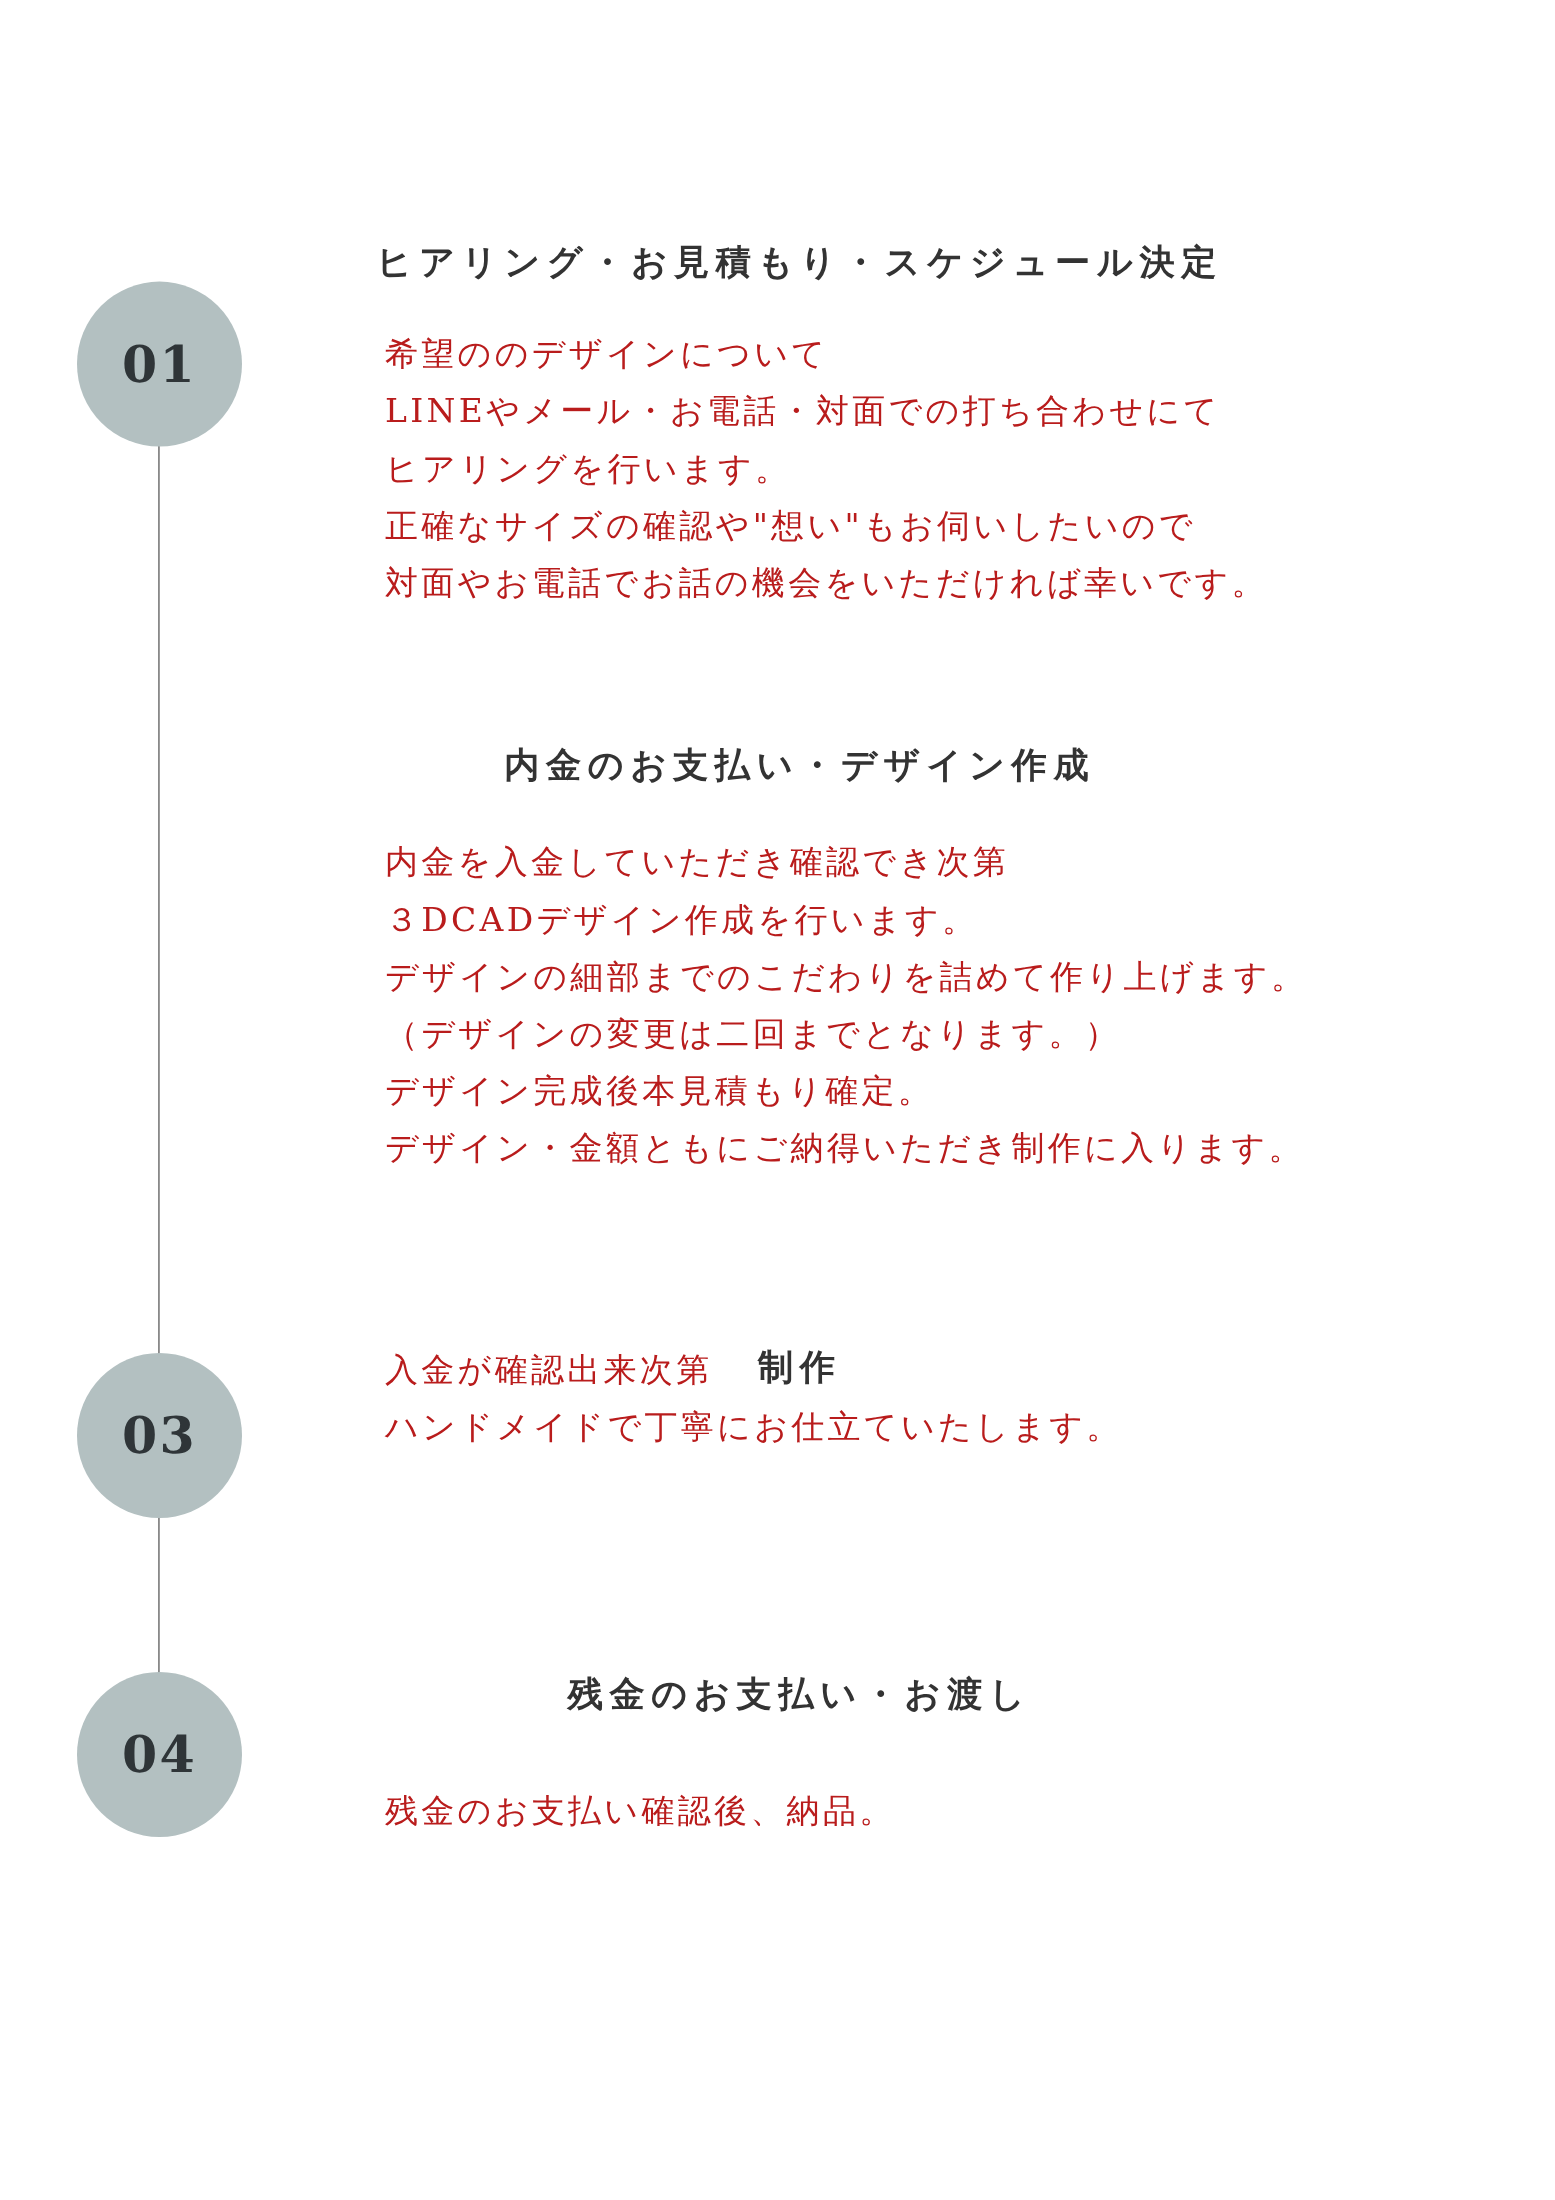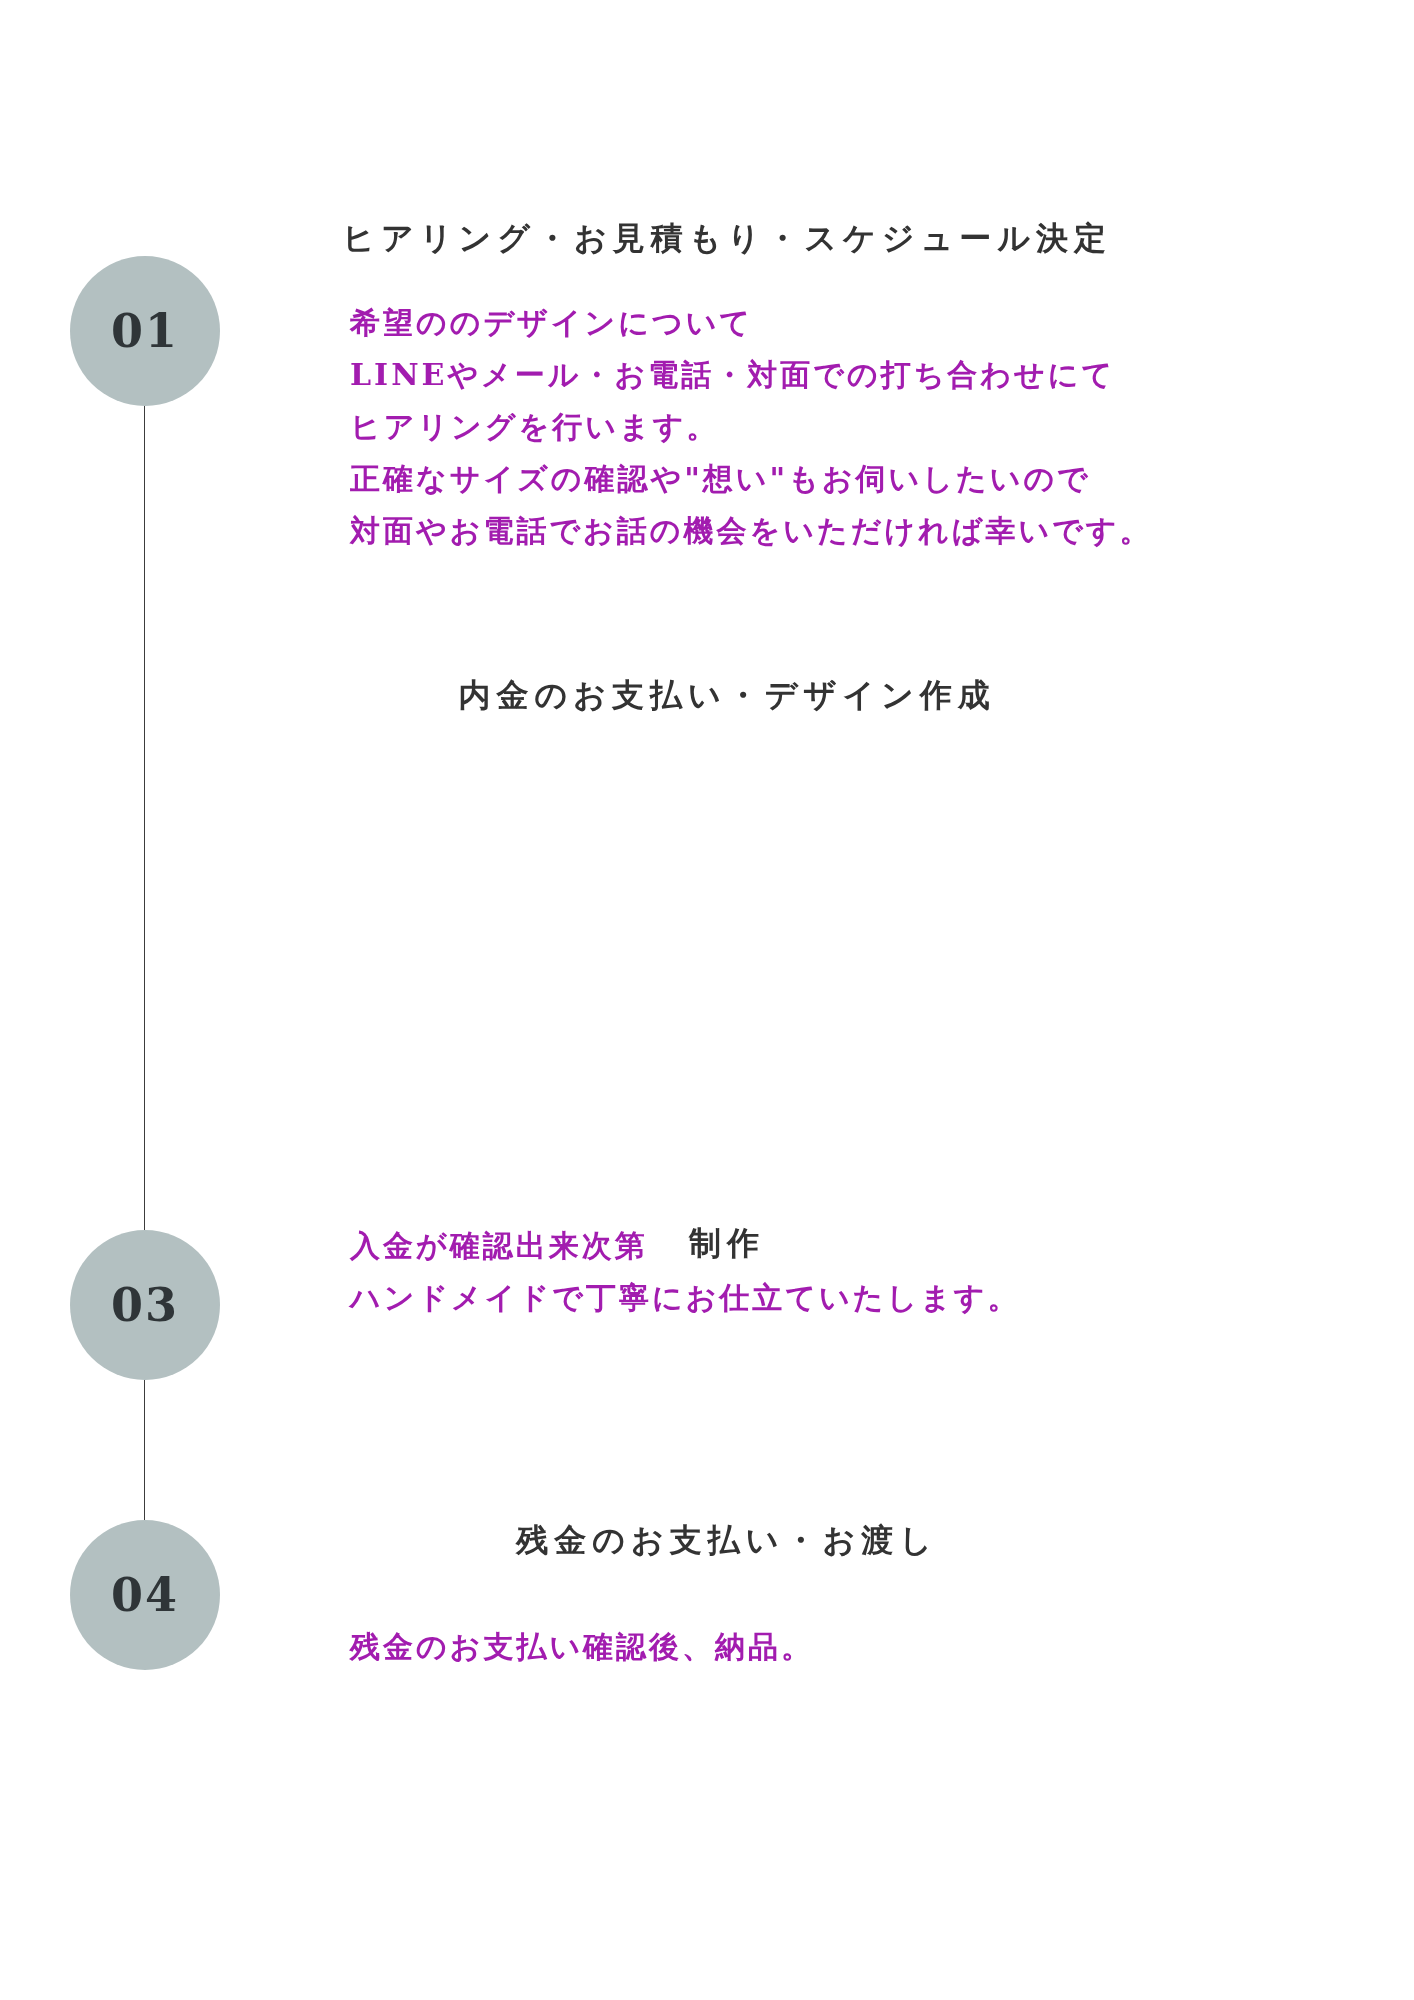--- a/index.html
+++ b/index.html
@@ -47,23 +47,22 @@
     line-height:1;
     color:#333333;
     white-space:nowrap;
   }
   .step-body {
     position:absolute;
     left:350px;
     font-size:30px;
     letter-spacing:3px;
     line-height:52px;
-    color:#a21caf;
+    color:#b91c1c;
     white-space:nowrap;
-    font-weight:bold;
   }
   .note-box {
     position:absolute;
     left:158px;
     top:1767px;
     width:1094px;
     height:159px;
     background:var(--note-bg, #f3f3f3);
     box-sizing:border-box;
     padding-top:21px;
@@ -90,20 +89,28 @@
   <div class="step-title" style="top:222px;">ヒアリング・お見積もり・スケジュール決定</div>
   <div class="step-body" style="top:297px;">
     <div>希望ののデザインについて</div>
     <div>LINEやメール・お電話・対面での打ち合わせにて</div>
     <div>ヒアリングを行います。</div>
     <div>正確なサイズの確認や"想い"もお伺いしたいので</div>
     <div>対面やお電話でお話の機会をいただければ幸いです。</div>
   </div>
 
   <div class="step-title" style="top:679px;">内金のお支払い・デザイン作成</div>
+  <div class="step-body" style="top:759px;">
+    <div>内金を入金していただき確認でき次第</div>
+    <div>３DCADデザイン作成を行います。</div>
+    <div>デザインの細部までのこだわりを詰めて作り上げます。</div>
+    <div>（デザインの変更は二回までとなります。）</div>
+    <div>デザイン完成後本見積もり確定。</div>
+    <div>デザイン・金額ともにご納得いただき制作に入ります。</div>
+  </div>
 
   <div class="circle" style="top:1230px;">
     <span>03</span>
   </div>
   <div class="step-title" style="top:1227px;">制作</div>
   <div class="step-body" style="top:1220px;">
     <div>入金が確認出来次第</div>
     <div>ハンドメイドで丁寧にお仕立ていたします。</div>
   </div>
 

